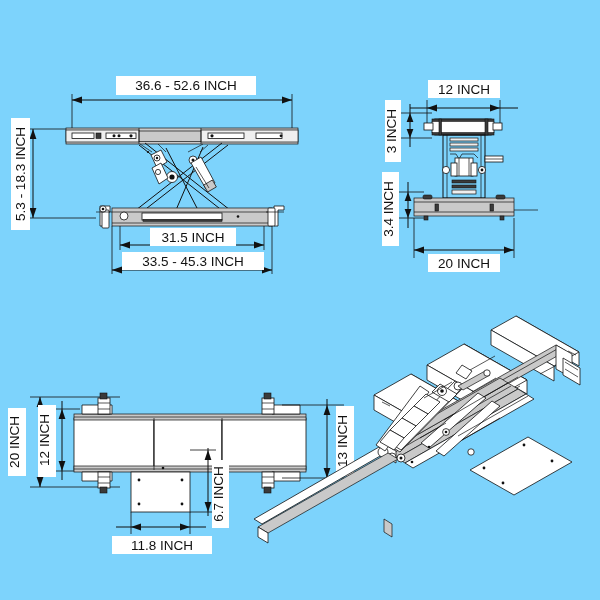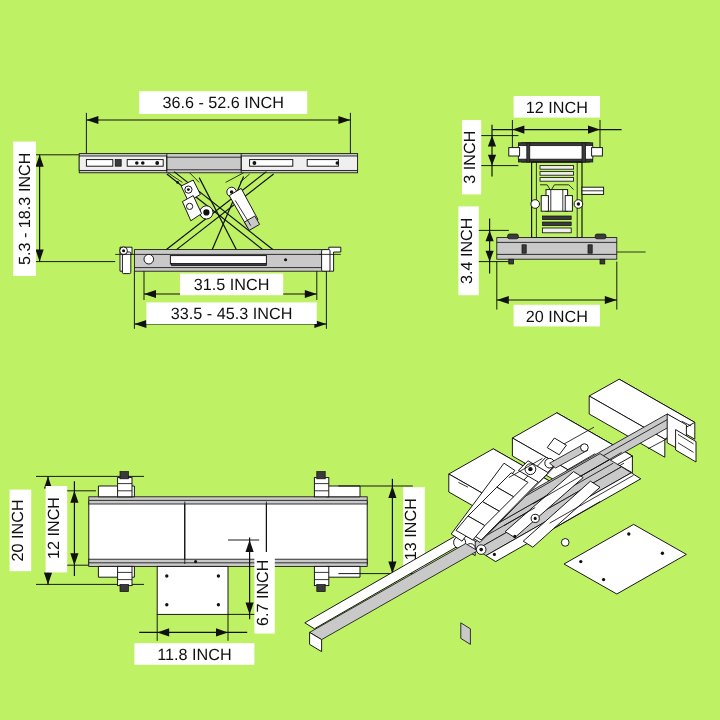--- a/index.html
+++ b/index.html
@@ -12,21 +12,21 @@
     height: 600px;
     font-family: "Liberation Sans", sans-serif;
     overflow: hidden;
     position: relative;
   }
   #sheet {
     position: absolute;
     left: 0; top: 0;
     width: 600px;
     height: 600px;
-    background: #bef264;
+    background: #7dd3fc;
   }
   svg { display: block; }
   text {
     font-family: "Liberation Sans", sans-serif;
     fill: #111111;
   }
   .dimtext {
     font-size: 13.5px;
     letter-spacing: 0px;
   }

